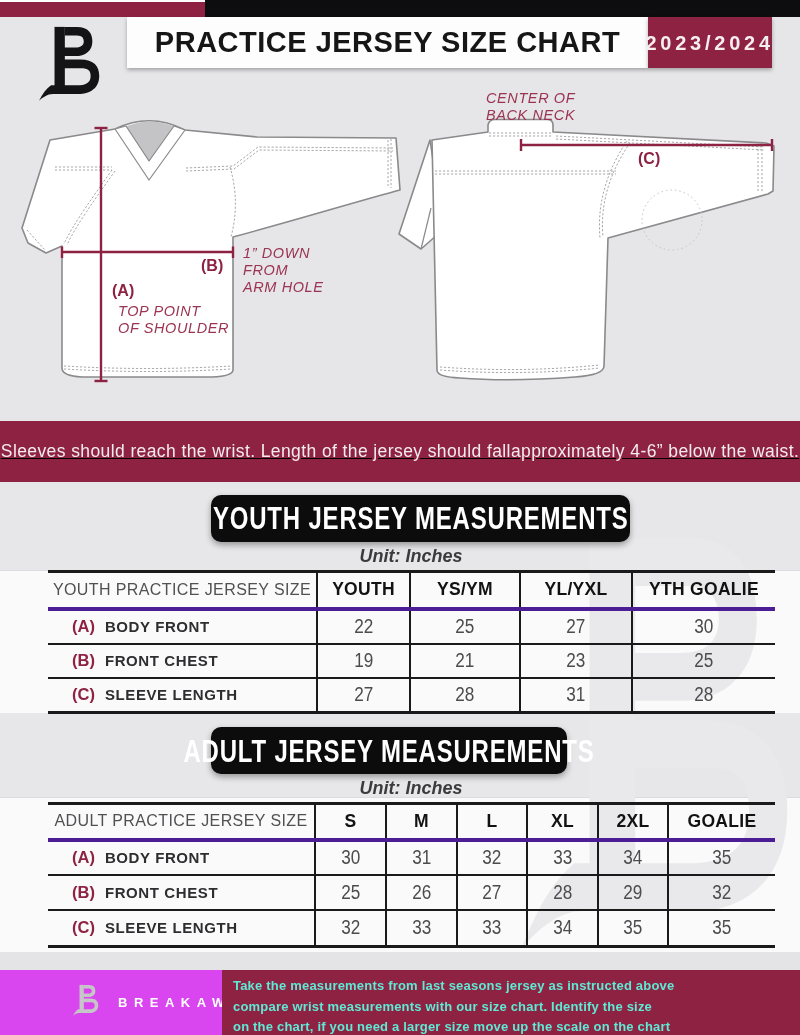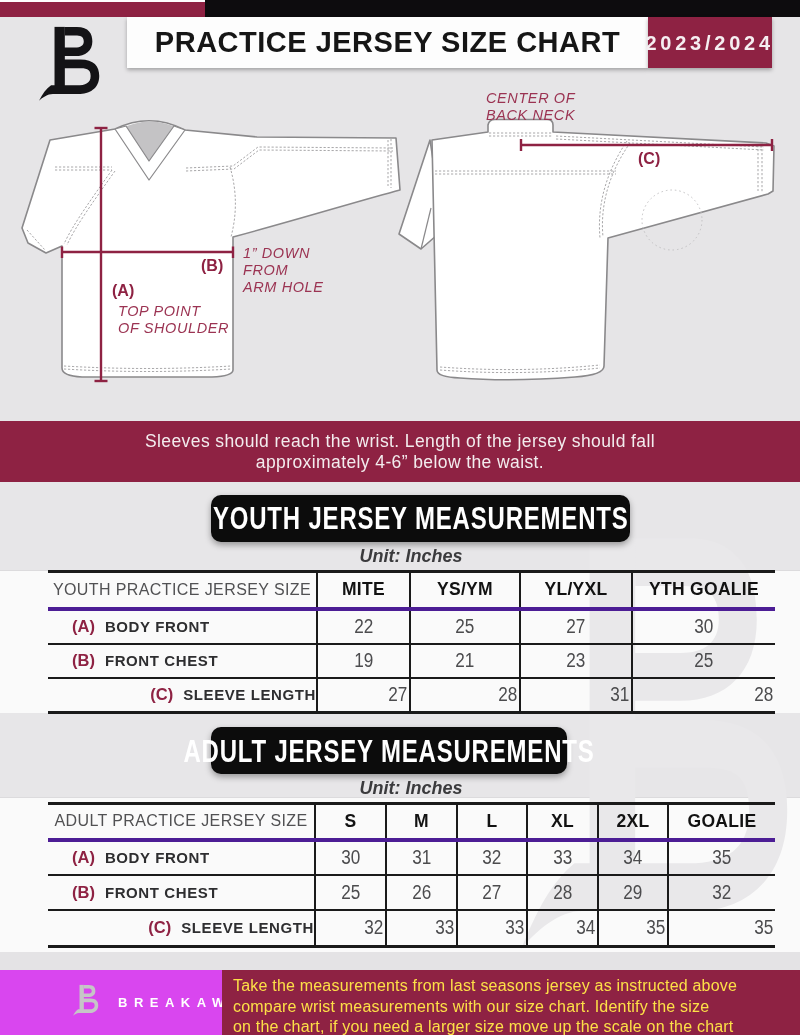--- a/index.html
+++ b/index.html
@@ -36,21 +36,21 @@
   
   #diagram-svg{position:absolute;left:0;top:0;width:800px;height:421px;z-index:2;}
   .jersey-fill{fill:#ffffff;stroke:#8a898b;stroke-width:1.6;stroke-linejoin:round;}
   .stitch{fill:none;stroke:#a8a7a9;stroke-width:1;stroke-dasharray:2.2 1.8;}
   .dotted{fill:none;stroke:#c2c1c3;stroke-width:1;stroke-dasharray:1.5 3;}
   .measure{fill:none;stroke:#8e2243;stroke-width:2.4;}
   .m-key{font-family:"Liberation Sans",sans-serif;font-size:16px;font-weight:700;fill:#8e2243;}
   .m-note{font-family:"Liberation Sans",sans-serif;font-size:14.5px;font-style:italic;font-weight:400;fill:#9b3352;letter-spacing:0.6px;}
 
   
-  #band-notice .notice-inner{width:100%;height:100%;display:flex;flex-direction:column;align-items:center;justify-content:center;}
+  #band-notice .notice-inner{width:100%;height:100%;display:flex;flex-direction:row;align-items:center;justify-content:center;text-decoration:underline;}
   .notice-line{color:#f3ecee;font-size:17.5px;line-height:21px;letter-spacing:0.4px;text-align:center;}
 
   
   .section-banner{position:absolute;background:#0c0c0c;border-radius:10px;box-shadow:0 3px 6px rgba(0,0,0,0.35);
                   display:flex;align-items:center;justify-content:center;z-index:3;margin-left:23px;}
   #youth-banner{left:188px;top:495px;width:419px;height:47px;}
   #adult-banner{left:188px;top:727px;width:356px;height:47px;}
   .section-banner .banner-text{color:#ffffff;font-size:30px;font-weight:700;letter-spacing:1px;white-space:nowrap;
                                transform:scale(0.80,1.05);}
   .unit-label{position:absolute;left:0;width:800px;text-align:center;font-size:18px;font-style:italic;font-weight:700;
@@ -58,40 +58,40 @@
   #youth-unit{top:546px;}
   #adult-unit{top:778px;}
 
   
   .size-table{position:absolute;border-collapse:collapse;table-layout:fixed;z-index:3;}
   #youth-table{left:48px;top:570px;width:727px;}
   #adult-table{left:48px;top:802px;width:727px;}
   .size-table td{padding:0;vertical-align:middle;background:transparent;}
   .size-table tr.hdr td{border-top:3px solid #1a1a1a;border-bottom:4px solid #4c1d95;}
   .size-table tr.datarow td{border-bottom:2px solid #1a1a1a;}
-  .size-table tr.last td{border-bottom:3px solid #1a1a1a;text-align:right;}
+  .size-table tr.last td{border-bottom:3px solid #1a1a1a;}
   .size-table td.vcell{border-left:2px solid #1a1a1a;text-align:center;}
   .corner-cell{text-align:center;font-size:16px;color:#515153;letter-spacing:0.4px;}
   .size-head{font-size:17.5px;font-weight:700;color:#121212;letter-spacing:0.3px;}
   .cell-val{font-size:19.5px;color:#4c4c4e;display:inline-block;transform:scaleX(0.88);}
   .row-label-cell{padding-left:24px !important;}
   .row-key{color:#8e2243;font-weight:700;font-size:16.5px;margin-right:10px;}
   .row-label{color:#2e2e30;font-weight:700;font-size:15px;letter-spacing:0.6px;}
   #youth-table tr.hdr{height:37px;} #youth-table tr.r1{height:35px;}
   #youth-table tr.r2{height:34px;} #youth-table tr.r3{height:35px;}
   #adult-table tr.hdr{height:36px;} #adult-table tr.r1{height:35px;}
   #adult-table tr.r2{height:35px;} #adult-table tr.r3{height:37px;}
 
   
   #footer-black{position:absolute;left:0;top:970px;width:222px;height:65px;background:#d946ef;z-index:3;
                 display:flex;align-items:center;padding-left:44px;}
   #footer-logo{width:36px;height:42px;margin-left:24px;flex:0 0 auto;}
   #footer-brand{color:#ffffff;font-size:13px;font-weight:700;letter-spacing:6.5px;margin-left:14px;white-space:nowrap;}
   #footer-maroon{position:absolute;left:222px;top:970px;width:578px;height:65px;background:#8e2243;z-index:3;}
-  #footer-maroon .footer-text{margin:6px 0 0 11px;color:#fde047;font-size:16px;line-height:20.5px;letter-spacing:0.2px;}
+  #footer-maroon .footer-text{margin:6px 0 0 11px;color:#5eead4;font-size:13px;line-height:20.5px;letter-spacing:0.2px;font-weight:bold;}
 </style>
 </head>
 <body>
 
 <div id="page">
 
   <div class="band" id="band-diagram"></div>
   <div class="band" id="band-gray-youth"></div>
   <div class="band" id="band-white-youth"></div>
   <div class="band" id="band-gray-adult"></div>
@@ -217,21 +217,21 @@
     <colgroup>
         <col style="width:269px">
         <col style="width:93px">
         <col style="width:110px">
         <col style="width:112px">
         <col style="width:143px">
       </colgroup>
     <tbody>
         <tr class="hdr">
       <td class="corner-cell">YOUTH PRACTICE JERSEY SIZE</td>
-      <td class="vcell"><span class="size-head">MITE</span></td>
+      <td class="vcell"><span class="size-head">YOUTH</span></td>
       <td class="vcell"><span class="size-head">YS/YM</span></td>
       <td class="vcell"><span class="size-head">YL/YXL</span></td>
       <td class="vcell"><span class="size-head">YTH GOALIE</span></td>
     </tr>
     <tr class="datarow r1">
       <td class="row-label-cell"><span class="row-key">(A)</span><span class="row-label">BODY FRONT</span></td>
       <td class="vcell"><span class="cell-val">22</span></td>
       <td class="vcell"><span class="cell-val">25</span></td>
       <td class="vcell"><span class="cell-val">27</span></td>
       <td class="vcell"><span class="cell-val">30</span></td>

